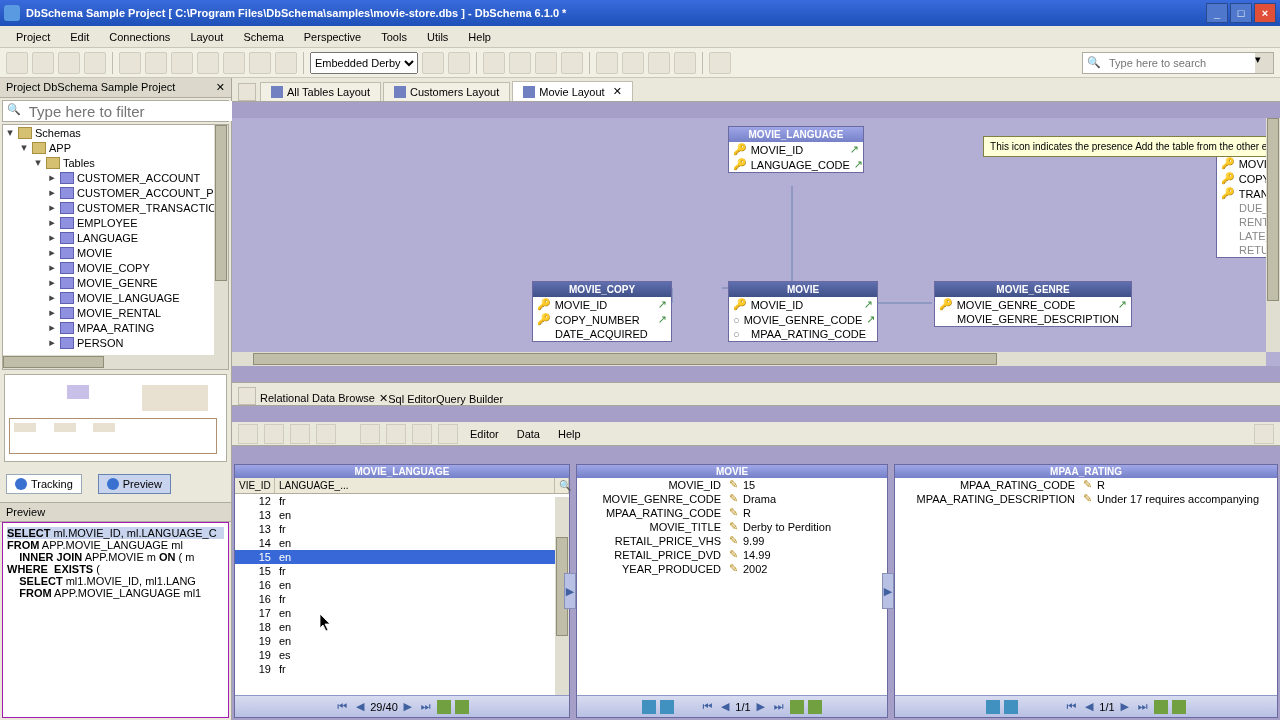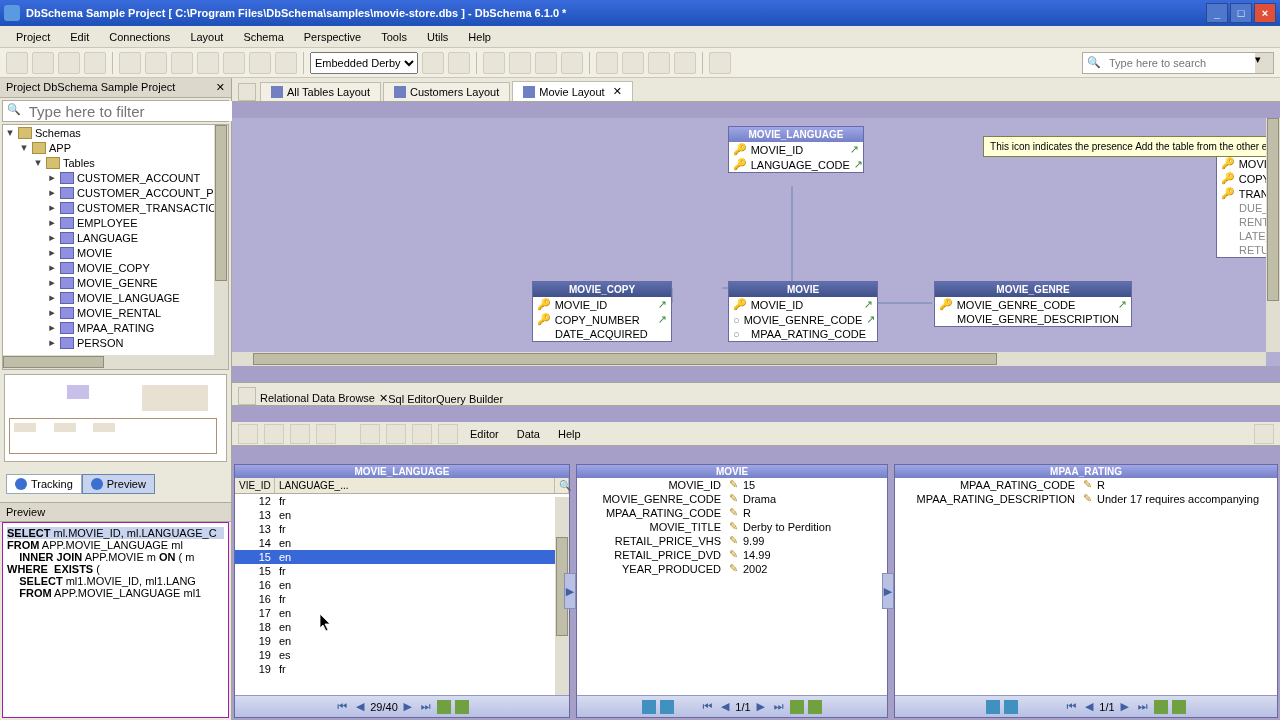--- a/index.html
+++ b/index.html
@@ -38,21 +38,21 @@
 .tree-node .ic.tbl { background: #9090e0; border-color: #6060b0; }
 .vscroll { position: absolute; right: 0; top: 0; bottom: 0; width: 14px; background: #e0ded0; }
 .vscroll .thumb { position: absolute; left: 1px; right: 1px; background: #c0bda8; border: 1px solid #908d78; }
 .hscroll { position: absolute; left: 0; right: 0; bottom: 0; height: 14px; background: #e0ded0; }
 .hscroll .thumb { position: absolute; top: 1px; bottom: 1px; background: #c0bda8; border: 1px solid #908d78; }
 
 .perspective { height: 22px; background: #dcd9cc; padding: 3px 6px; border-top: 1px solid #b0ad9f; border-bottom: 1px solid #b0ad9f; display: flex; justify-content: space-between; }
 .minimap { height: 88px; margin: 4px; border: 1px solid #b0ad9f; background: #fff; position: relative; }
 .minimap .box { position: absolute; border: 1px solid #b09070; }
 
-.side-buttons { padding: 8px 6px; display: flex; gap: 0; }
+.side-buttons { padding: 8px 6px; display: flex; gap: 16px; }
 .side-buttons .sbadge { background: #fff; border: 1px solid #9ab; padding: 3px 8px; cursor: pointer; display: flex; align-items: center; gap: 4px; }
 .side-buttons .sbadge.active { background: #c8d4ee; border-color: #6a84b0; }
 .side-buttons .sicon { width: 12px; height: 12px; border-radius: 50%; background: #3a70d0; }
 
 .preview-hdr { background: #dcd9cc; padding: 3px 6px; border-top: 1px solid #b0ad9f; border-bottom: 1px solid #b0ad9f; }
 .sql-preview { flex: 1; background: #fff; border: 1px solid #a21caf; margin: 0 2px 2px; padding: 4px; overflow: hidden; font-family: "Courier New", monospace; font-size: 12px; }
 .sql-preview div { white-space: pre; }
 .kw { color: #000; font-weight: bold; }
 .sql-preview .sel { background: #c8d4ee; }
 

